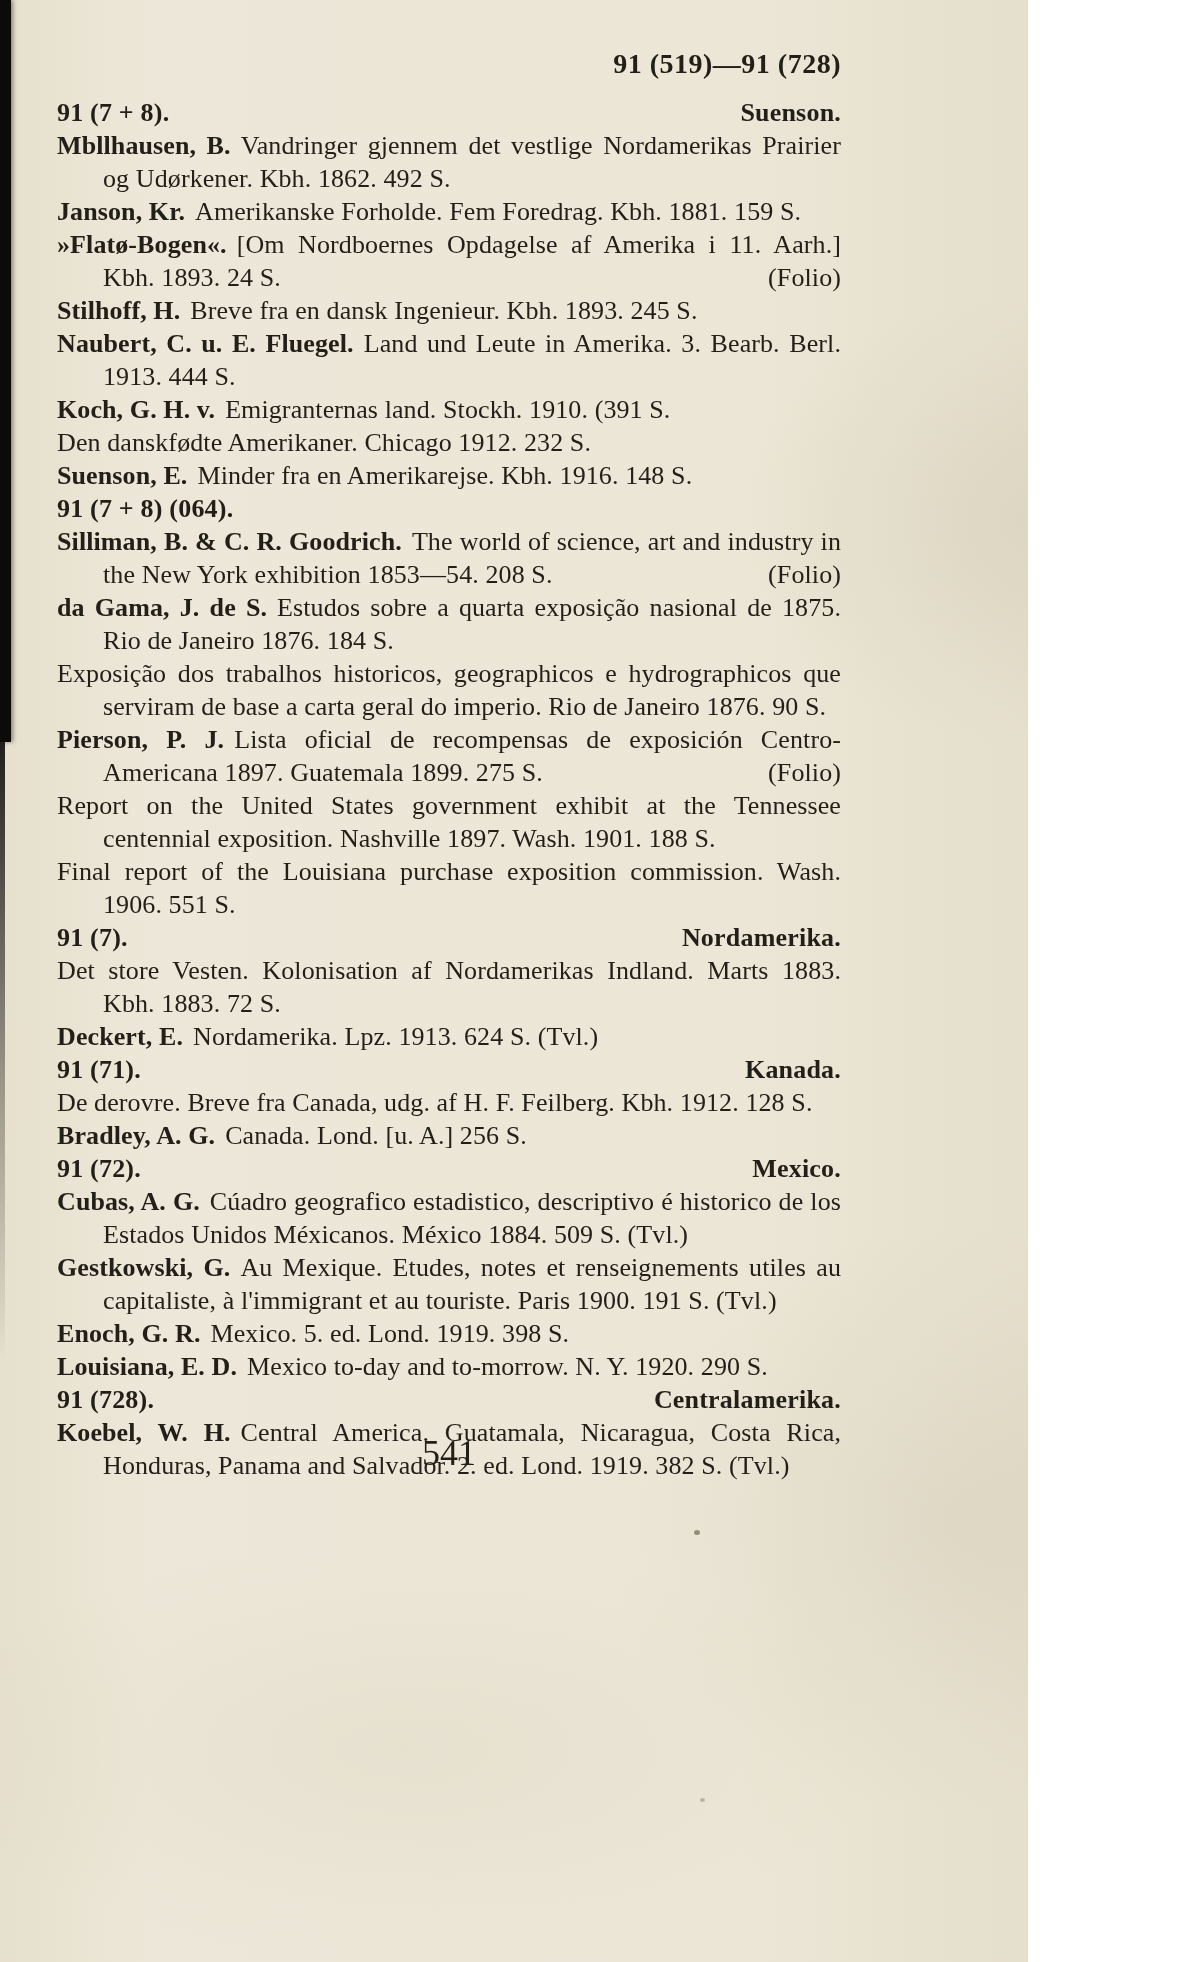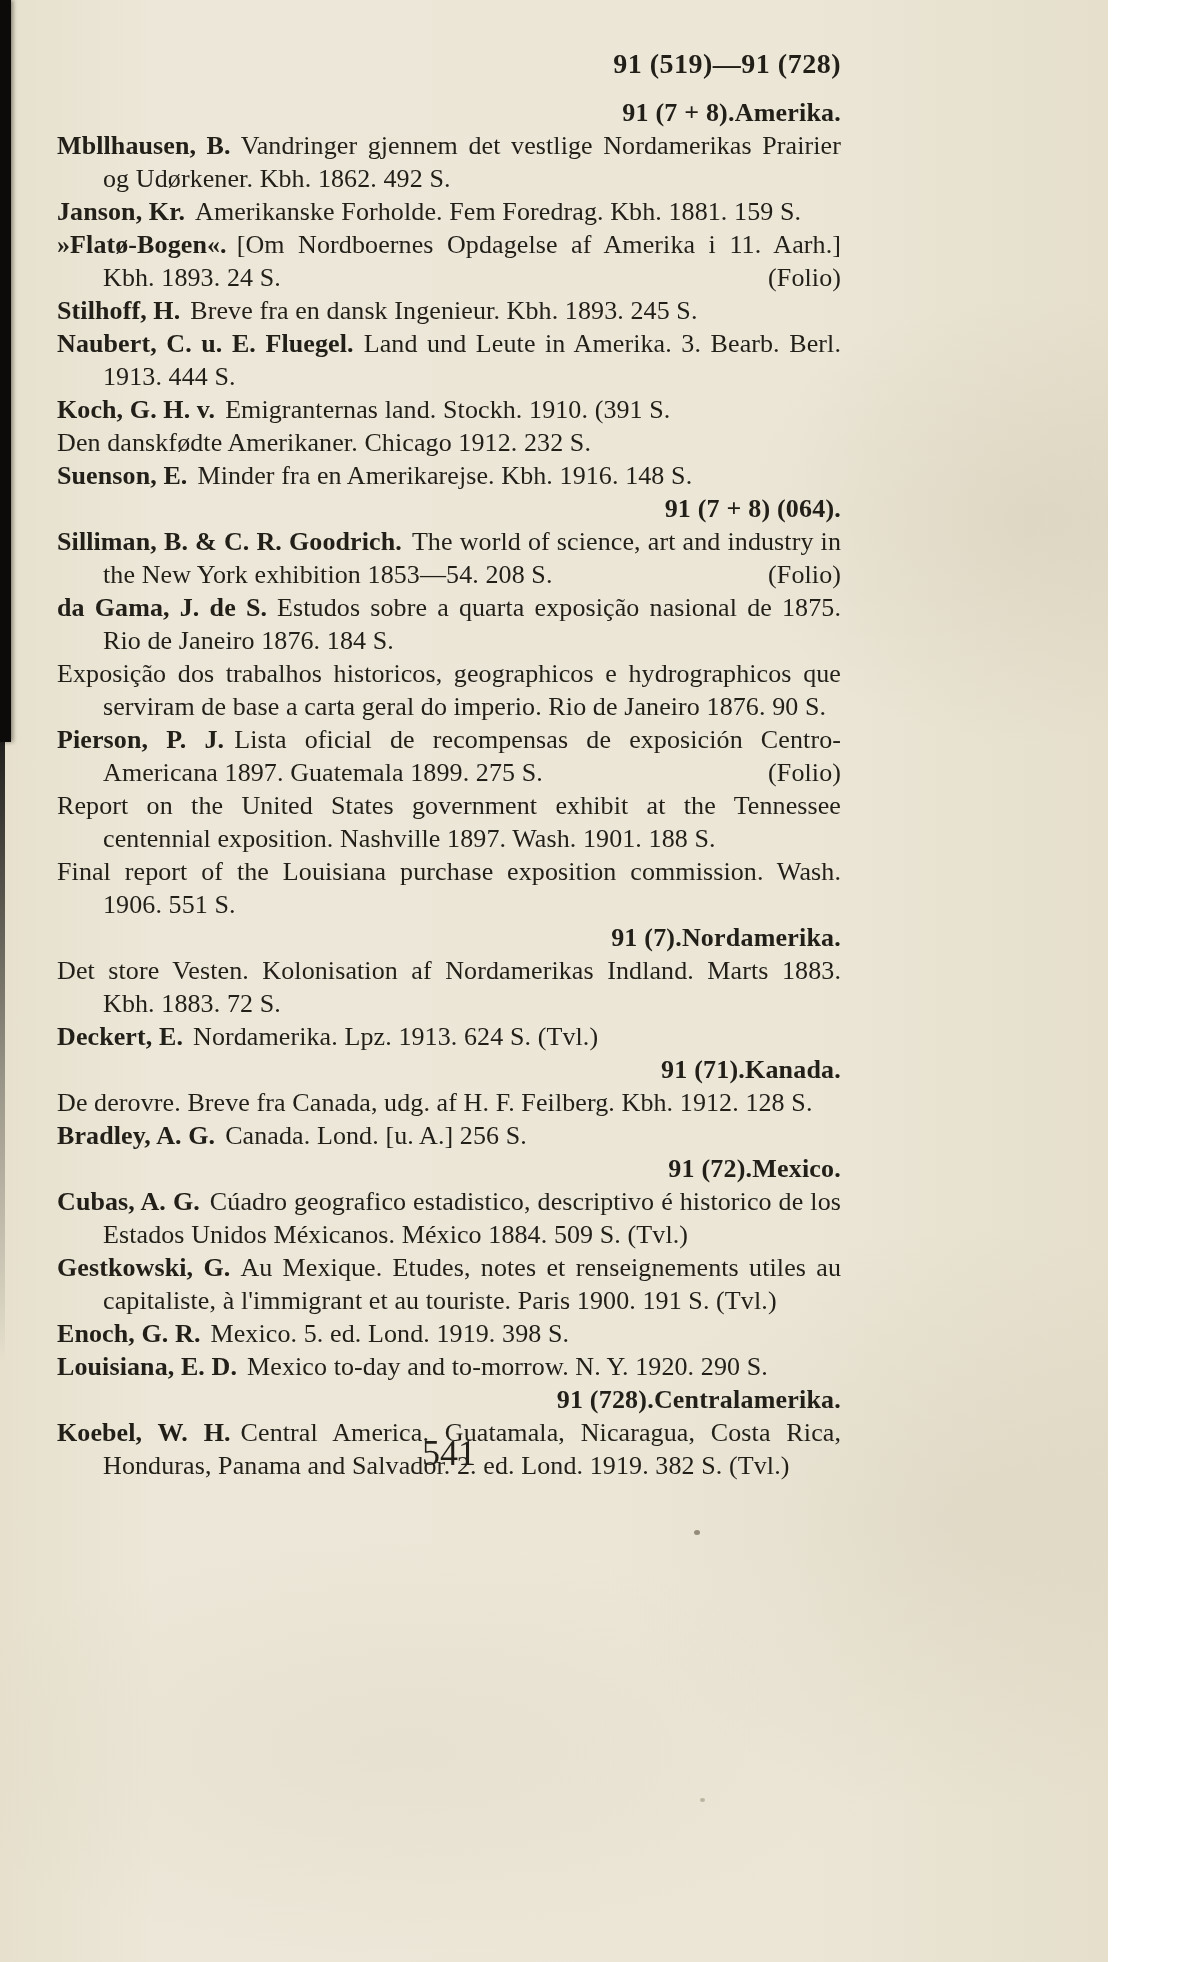--- a/index.html
+++ b/index.html
@@ -1,18 +1,18 @@
 <!DOCTYPE html>
 <html><head>
 <meta charset="utf-8">
 <style>
   html, body { margin: 0; padding: 0; }
   .page {
     position: relative;
-    width: 1108px;
+    width: 1028px;
     height: 1962px;
     overflow: hidden;
     color: #221f19;
     font-family: "Liberation Serif", "DejaVu Serif", serif;
     background:
       radial-gradient(ellipse 420px 320px at 1030px 520px, rgba(146,130,96,0.10), transparent 70%),
       radial-gradient(ellipse 520px 420px at 960px 1520px, rgba(146,130,96,0.09), transparent 70%),
       radial-gradient(ellipse 700px 300px at 400px 1750px, rgba(146,130,96,0.06), transparent 70%),
       linear-gradient(90deg, #e6e0cd 0%, #ece7d8 14%, #ebe6d6 72%, #e5dfcc 100%);
   }
@@ -49,21 +49,21 @@
     line-height: 33px;
     text-align: justify;
     padding-left: 46px;
     text-indent: -46px;
     letter-spacing: 0.1px;
   }
   .author { font-weight: bold; margin-right: 10px; }
   .suffix { float: right; }
   .section-row {
     display: flex;
-    justify-content: flex-end;
+    justify-content: space-between;
     font-weight: bold;
     font-size: 26px;
     line-height: 33px;
     letter-spacing: 0.2px;
   }
   .page-number {
     position: absolute; left: 57px; top: 1432px; width: 784px;
     text-align: center;
     font-size: 36px;
   }
@@ -75,21 +75,21 @@
   <div class="binding-thick"></div>
   <div class="binding-thin"></div>
   <div class="speck1"></div>
   <div class="speck2"></div>
 
   <div class="column">
     <header class="running-header">91 (519)—91 (728)</header>
     <main class="entries">
         <div class="section-row">
           <span>91 (7 + 8).</span>
-          <span>Amerika.</span>
+          <span>Suenson.</span>
         </div>
         <p class="entry"><span class="author">Mbllhausen, B.</span><span>Vandringer gjennem det vestlige Nordamerikas Prairier og Udørkener. Kbh. 1862. 492 S.</span></p>
         <p class="entry"><span class="author">Janson, Kr.</span><span>Amerikanske Forholde. Fem Foredrag. Kbh. 1881. 159 S.</span></p>
         <p class="entry"><span class="author">»Flatø-Bogen«.</span><span>[Om Nordboernes Opdagelse af Amerika i 11. Aarh.] Kbh. 1893. 24 S.</span> <span class="suffix">(Folio)</span></p>
         <p class="entry"><span class="author">Stilhoff, H.</span><span>Breve fra en dansk Ingenieur. Kbh. 1893. 245 S.</span></p>
         <p class="entry"><span class="author">Naubert, C. u. E. Fluegel.</span><span>Land und Leute in Amerika. 3. Bearb. Berl. 1913. 444 S.</span></p>
         <p class="entry"><span class="author">Koch, G. H. v.</span><span>Emigranternas land. Stockh. 1910. (391 S.</span></p>
         <p class="entry"><span>Den danskfødte Amerikaner. Chicago 1912. 232 S.</span></p>
         <p class="entry"><span class="author">Suenson, E.</span><span>Minder fra en Amerikarejse. Kbh. 1916. 148 S.</span></p>
         <div class="section-row">

